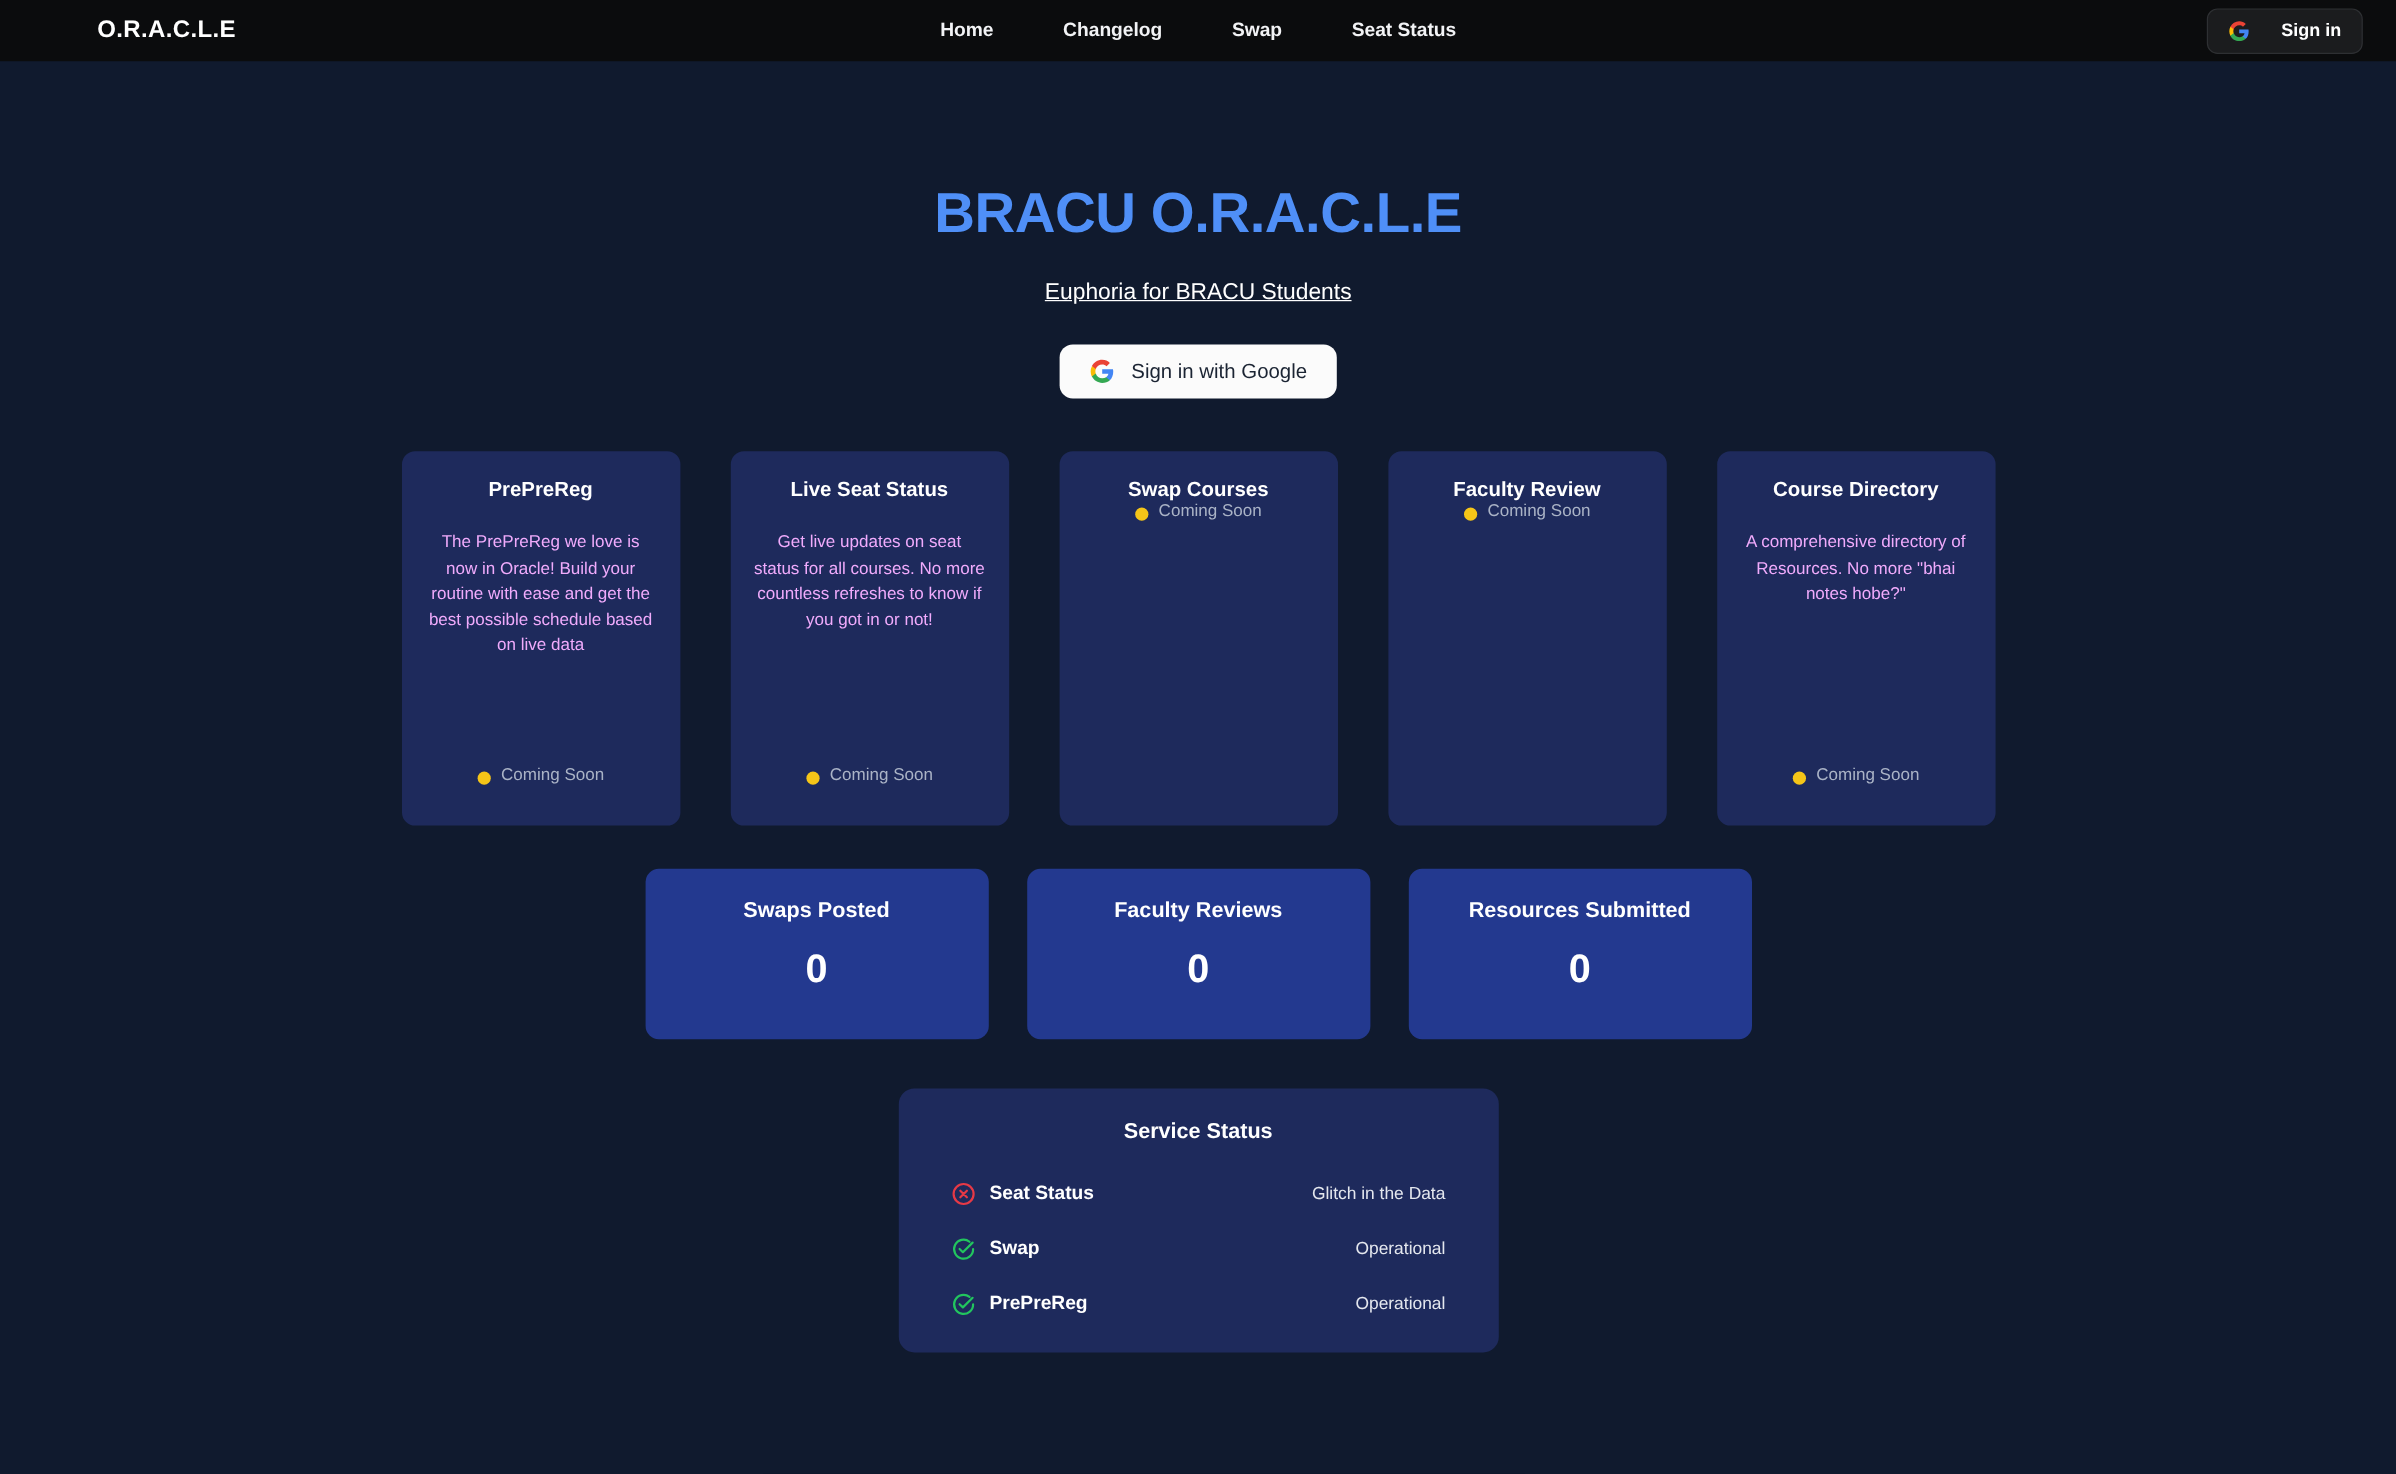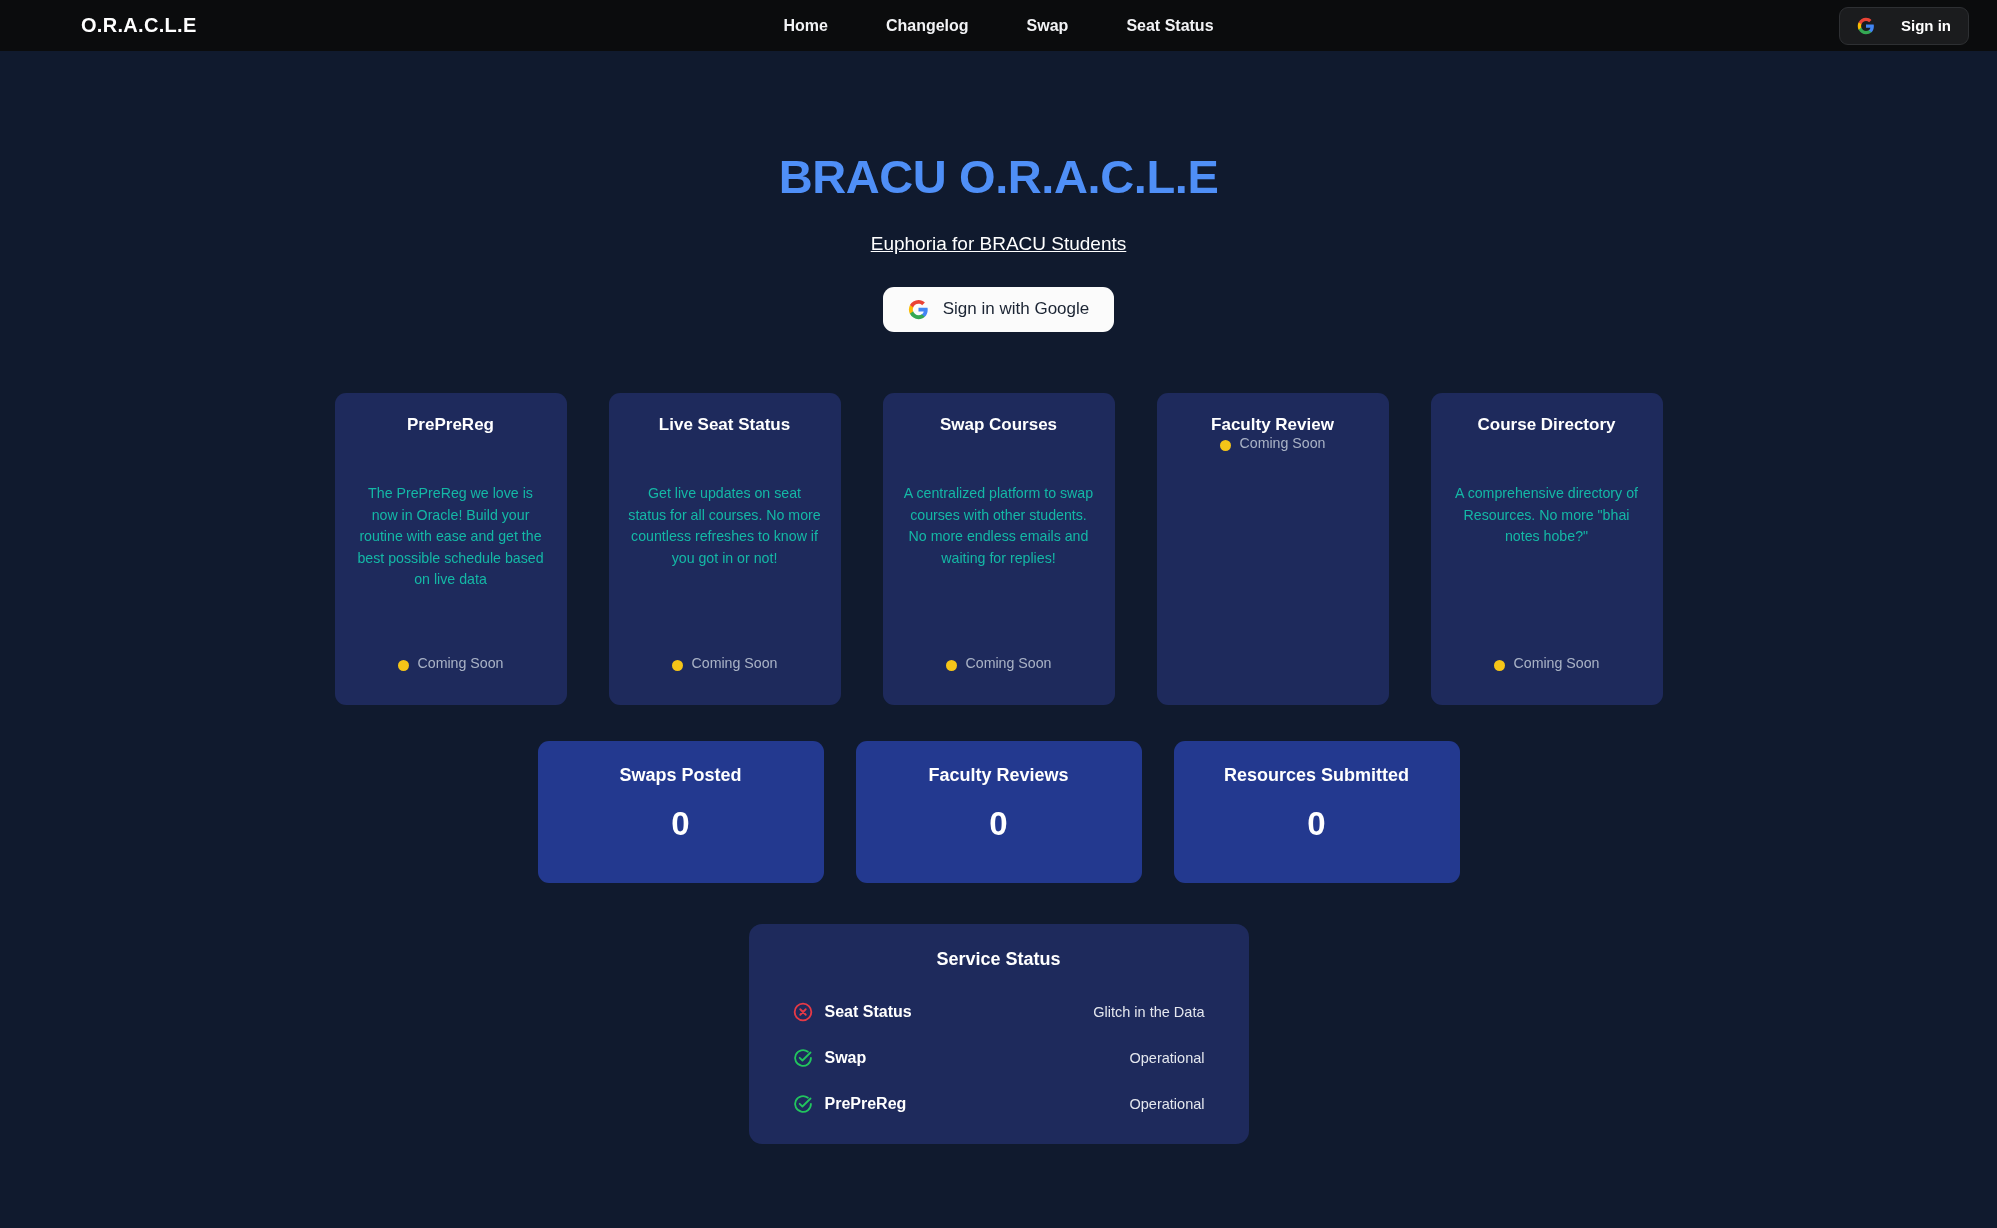--- a/index.html
+++ b/index.html
@@ -71,23 +71,23 @@
     letter-spacing: -0.4px;
   }
   .hero-sub {
     margin-top: 29px;
     font-size: 19px;
     color: #ffffff;
     font-weight: normal;
     text-decoration: underline;
   }
   .google-btn {
-    margin: 32px auto 17px;
+    margin: 32px auto 0;
     display: inline-flex;
-    align-items: flex-start;
+    align-items: center;
     gap: 14px;
     background: #fbfbfb;
     border: none;
     border-radius: 11px;
     padding: 12px 25px;
     cursor: pointer;
   }
   .google-btn .label {
     color: #1b2433;
     font-size: 17px;
@@ -113,24 +113,24 @@
     flex-direction: column;
     align-items: center;
   }
   .feature-title {
     font-size: 17px;
     font-weight: bold;
     color: #ffffff;
     text-align: center;
   }
   .feature-desc {
-    margin-top: 48px;
+    margin-top: 24px;
     font-size: 14.2px;
     line-height: 1.52;
-    color: #14b8a6;
+    color: #f0abfc;
     text-align: center;
     flex: 1;
   }
   .feature-status {
     display: flex;
     align-items: flex-end;
     gap: 9px;
     margin-bottom: 14px;
   }
   .dot {
@@ -266,21 +266,20 @@
     <div class="feature-title">Live Seat Status</div>
     <div class="feature-desc">Get live updates on seat status for all courses. No more countless refreshes to know if you got in or not!</div>
     <div class="feature-status">
       <span class="dot"></span>
       <span class="label">Coming Soon</span>
     </div>
   </div>
 
   <div class="feature-card">
     <div class="feature-title">Swap Courses</div>
-    <div class="feature-desc">A centralized platform to swap courses with other students. No more endless emails and waiting for replies!</div>
     <div class="feature-status">
       <span class="dot"></span>
       <span class="label">Coming Soon</span>
     </div>
   </div>
 
   <div class="feature-card">
     <div class="feature-title">Faculty Review</div>
     <div class="feature-status">
       <span class="dot"></span>

